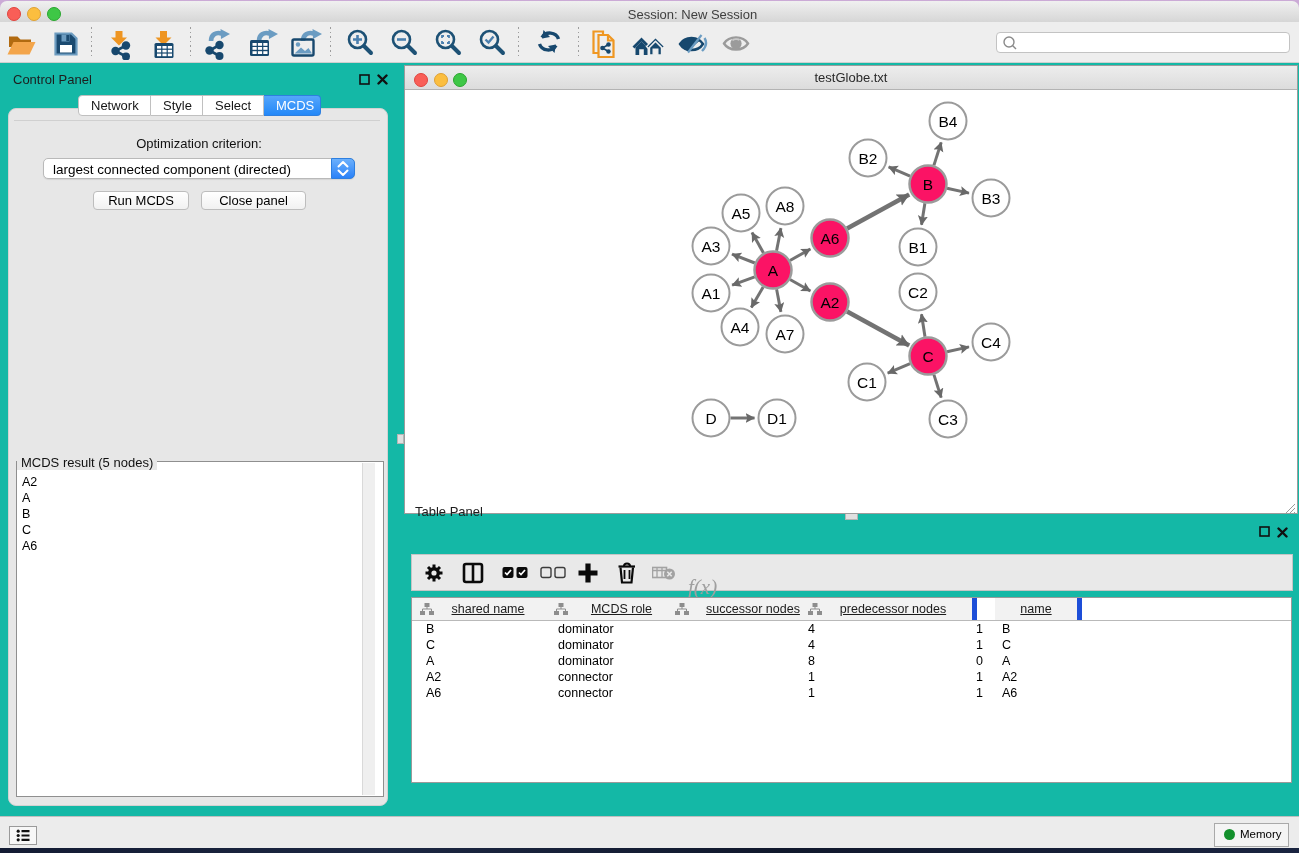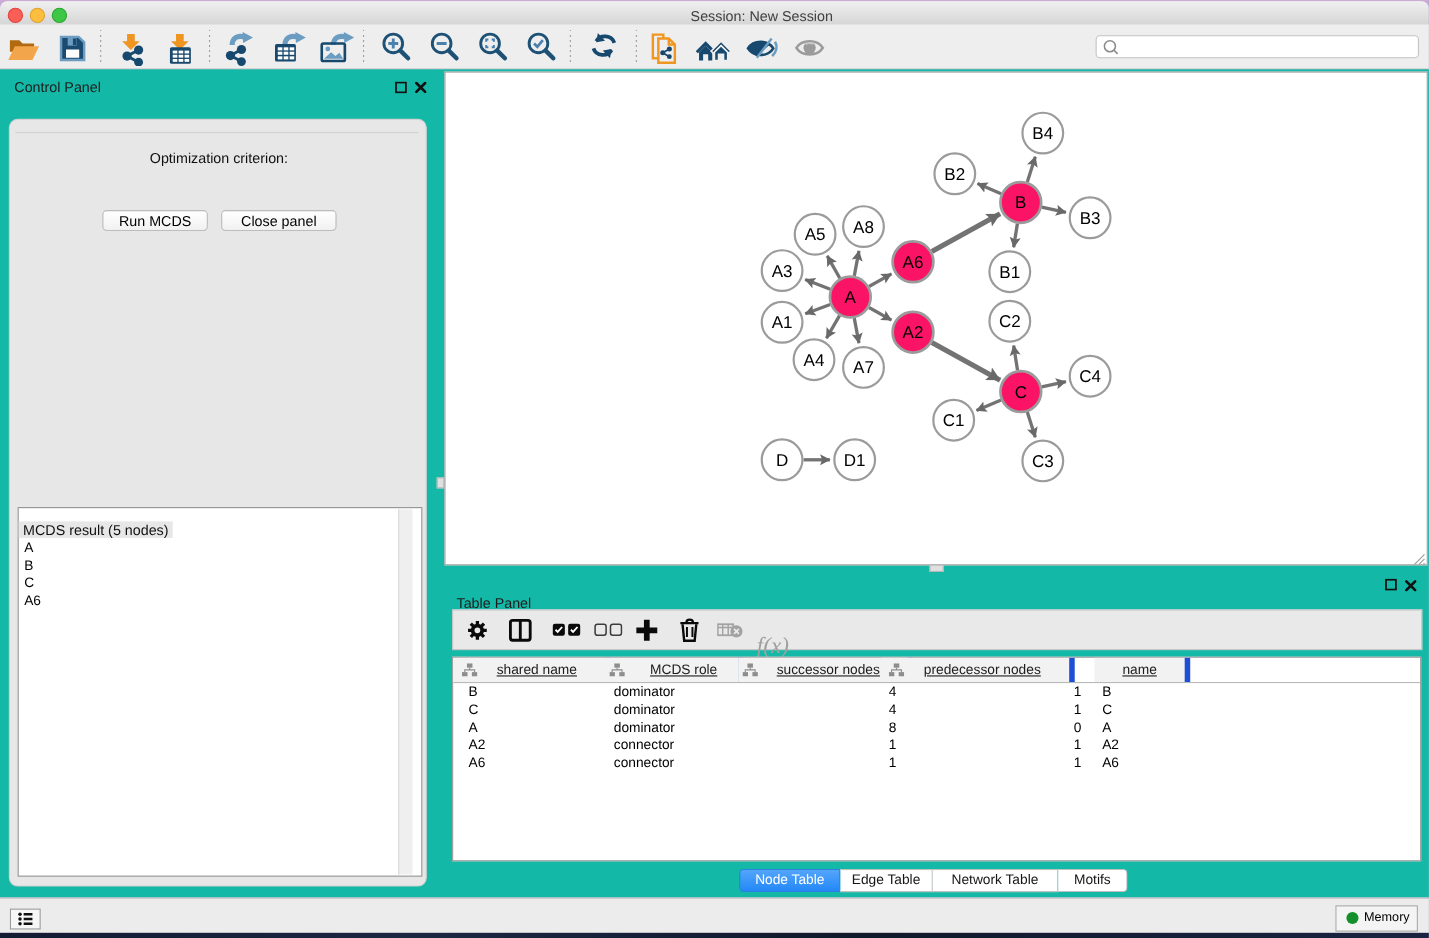--- a/index.html
+++ b/index.html
@@ -40,37 +40,37 @@
 #dropdown .txt{position:absolute;left:9px;top:2.5px;font-size:13.5px;color:#000;}
 #dropdown .cap{position:absolute;right:-1px;top:-1px;width:22px;height:19px;
   background:linear-gradient(#6cb0fc,#2a82f8);border-radius:0 5px 5px 0;border:1px solid #2d7fe0;}
 .btn{position:absolute;height:17px;background:linear-gradient(#ffffff,#f1f1f1);
   border:1px solid #bdbdbd;border-radius:4px;font-size:13px;color:#000;
   text-align:center;line-height:18px;}
 #runbtn{left:93px;top:128px;width:94px;}
 #closebtn{left:201px;top:128px;width:103px;}
 
 #gbox{left:16px;top:398px;width:366px;height:334px;border:1px solid #8f8f8f;background:#fff;}
-#gbox-label{left:17px;top:392px;background:#e7e7e7;padding:0 4px;font-size:13px;color:#111;margin-top:19px;}
+#gbox-label{left:17px;top:392px;background:#e7e7e7;padding:0 4px;font-size:13px;color:#111;}
 #glist{font-size:12.5px;color:#000;line-height:16px;}
 #gscroll{right:8px;top:1px;width:12px;height:332px;background:#efefef;border-left:1px solid #d9d9d9;}
 
 .grip{position:absolute;background:#e0e0e0;border:1px solid #b5b5b5;}
 
 #netwin{left:404px;top:2px;width:894px;height:449px;background:#fff;
   border:1px solid #9c9c9c;box-sizing:border-box;}
 #nettitle{left:0;top:0;width:892px;height:23px;background:linear-gradient(#ededed,#dcdcdc);
   border-bottom:1px solid #b3b3b3;}
 #nettitle .t1{left:9px;top:6.5px;background:#f95e57;border:0.5px solid #e0443e;}
 #nettitle .t2{left:28.5px;top:6.5px;background:#fbbe3f;border:0.5px solid #dfa133;}
 #nettitle .t3{left:48px;top:6.5px;background:#3ec746;border:0.5px solid #2aa62f;}
 #nettitle .name{position:absolute;left:0;top:4px;width:892px;text-align:center;
   font-size:13px;color:#2a2a2a;}
 
-#tp-title{left:415px;top:478px;font-size:13px;color:#1d1d1d;}
+#tp-title{left:415px;top:441px;font-size:13px;color:#1d1d1d;}
 #tp-toolbar{left:411px;top:491px;width:880px;height:35px;background:#e9e9e9;
   border:1px solid #c5c5c5;}
 #tp-table{left:411px;top:534px;width:879px;height:184px;background:#fff;border:1px solid #9a9a9a;}
 .th{position:absolute;top:0;height:22px;background:#f2f2f2;border-right:5px solid #1d4ed8;
   font-size:12.5px;color:#1c1c1c;text-align:center;line-height:22px;text-decoration:underline;}
 #thead-line{position:absolute;left:0;top:22px;width:879px;height:0;border-top:1px solid #b9b9b9;}
 .td{position:absolute;font-size:12.5px;color:#000;height:16px;line-height:16px;}
 #bottabs{left:672px;top:727px;}
 .btab{height:19px;line-height:19px;font-size:12.5px;padding:0 11px;background:#fff;white-space:nowrap;
   border:1px solid #bfbfbf;border-left:none;color:#161616;}
@@ -240,31 +240,52 @@
   <div class="abs" id="cp-title">Control Panel</div>
   <svg class="panebtn" style="left:359px" width="11" height="11">
       <rect x="1" y="1" width="9" height="9" fill="none" stroke="#111" stroke-width="1.6"></rect>
     </svg>
   <svg class="panebtn" style="left:377px" width="11" height="11">
       <path d="M1.5 1.5 L9.5 9.5 M9.5 1.5 L1.5 9.5" stroke="#111" stroke-width="2.4" stroke-linecap="round"></path>
     </svg>
   <div class="abs" id="cp-inner">
       <div style="position:absolute;left:5px;top:11px;width:366px;height:0;border-top:1px solid #d0d0d0;"></div>
     </div>
+  <div class="tabrow" id="cptabs">
+    <div class="tab first" style="width:47px">Network</div>
+    <div class="tab" style="width:27px">Style</div>
+    <div class="tab" style="width:36px">Select</div>
+    <div class="tab sel last" style="width:32px">MCDS</div>
+  </div>
   <div class="abs" id="optlabel">Optimization criterion:</div>
+  <div class="abs" id="dropdown">
+    <div class="txt">largest connected component (directed)</div>
+    <div class="cap">
+        <svg width="22" height="19" style="position:absolute;left:0;top:0">
+      <path d="M6.5 7.5 L11 3 L15.5 7.5" fill="none" stroke="#fff" stroke-width="2" stroke-linecap="round" stroke-linejoin="round"></path>
+      <path d="M6.5 11.5 L11 16 L15.5 11.5" fill="none" stroke="#fff" stroke-width="2" stroke-linecap="round" stroke-linejoin="round"></path>
+    </svg>
+      </div>
+  </div>
   <div class="btn" id="runbtn">Run MCDS</div>
   <div class="btn" id="closebtn">Close panel</div>
   <div class="abs" id="gbox">
     <div class="abs" id="glist" style="left:5px;top:12px;">A2<br>A<br>B<br>C<br>A6</div>
     <div class="abs" id="gscroll"></div>
   </div>
   <div class="abs" id="gbox-label">MCDS result (5 nodes)</div>
   <div class="grip" style="left:397px;top:371px;width:5px;height:8px;"></div>
   <div class="grip" style="left:845px;top:450px;width:11px;height:5px;"></div>
   <div class="abs" id="netwin">
+    <div class="abs" id="nettitle">
+      <div class="tl t1"></div>
+        <div class="tl t2"></div>
+        <div class="tl t3"></div>
+      <div class="name">testGlobe.txt</div>
+    </div>
     <svg class="abs" style="left:0;top:23px" width="892" height="423" viewBox="404 88 892 423">
 <defs>
 <marker id="ah" markerUnits="userSpaceOnUse" markerWidth="11" markerHeight="11" refX="9" refY="5.25" orient="auto">
             <path d="M0 0.2 L9.6 5.25 L0 10.3 L1.9 5.25 Z" fill="#696969"></path>
           </marker>
 <marker id="ah2" markerUnits="userSpaceOnUse" markerWidth="14" markerHeight="14" refX="12" refY="6.75" orient="auto">
             <path d="M0 0.3 L12.4 6.75 L0 13.2 L2.4 6.75 Z" fill="#696969"></path>
           </marker>
 </defs>
 <g stroke="#737373" stroke-width="3">
@@ -443,26 +464,20 @@
       <div class="td" style="left:146px;top:71px;">connector</div>
       <div class="td" style="left:353px;top:71px;width:50px;text-align:right;">1</div>
       <div class="td" style="left:521px;top:71px;width:50px;text-align:right;">1</div>
       <div class="td" style="left:590px;top:71px;">A2</div>
     <div class="td" style="left:14px;top:87px;">A6</div>
       <div class="td" style="left:146px;top:87px;">connector</div>
       <div class="td" style="left:353px;top:87px;width:50px;text-align:right;">1</div>
       <div class="td" style="left:521px;top:87px;width:50px;text-align:right;">1</div>
       <div class="td" style="left:590px;top:87px;">A6</div>
   </div>
-  <div class="tabrow" id="bottabs">
-    <div class="btab sel first" style="width:68px;text-align:center;padding:0 11px;">Node Table</div>
-    <div class="btab" style="width:63px;text-align:center;padding:0 10px;">Edge Table</div>
-    <div class="btab" style="width:91px;text-align:center;padding:0 11px;">Network Table</div>
-    <div class="btab last" style="width:40px;text-align:center;padding:0 11px;">Motifs</div>
-  </div>
 </div>
 <div class="abs" id="statusbar">
   <div id="listbtn"><svg width="26" height="17">
         <g fill="#111">
           <circle cx="8.2" cy="4.2" r="1.6"></circle>
           <circle cx="8.2" cy="8.5" r="1.6"></circle>
           <circle cx="8.2" cy="12.8" r="1.6"></circle>
         </g>
         <path d="M11.5 4.2 H19.5 M11.5 8.5 H19.5 M11.5 12.8 H19.5" stroke="#111" stroke-width="2.2"></path>
       </svg></div>

